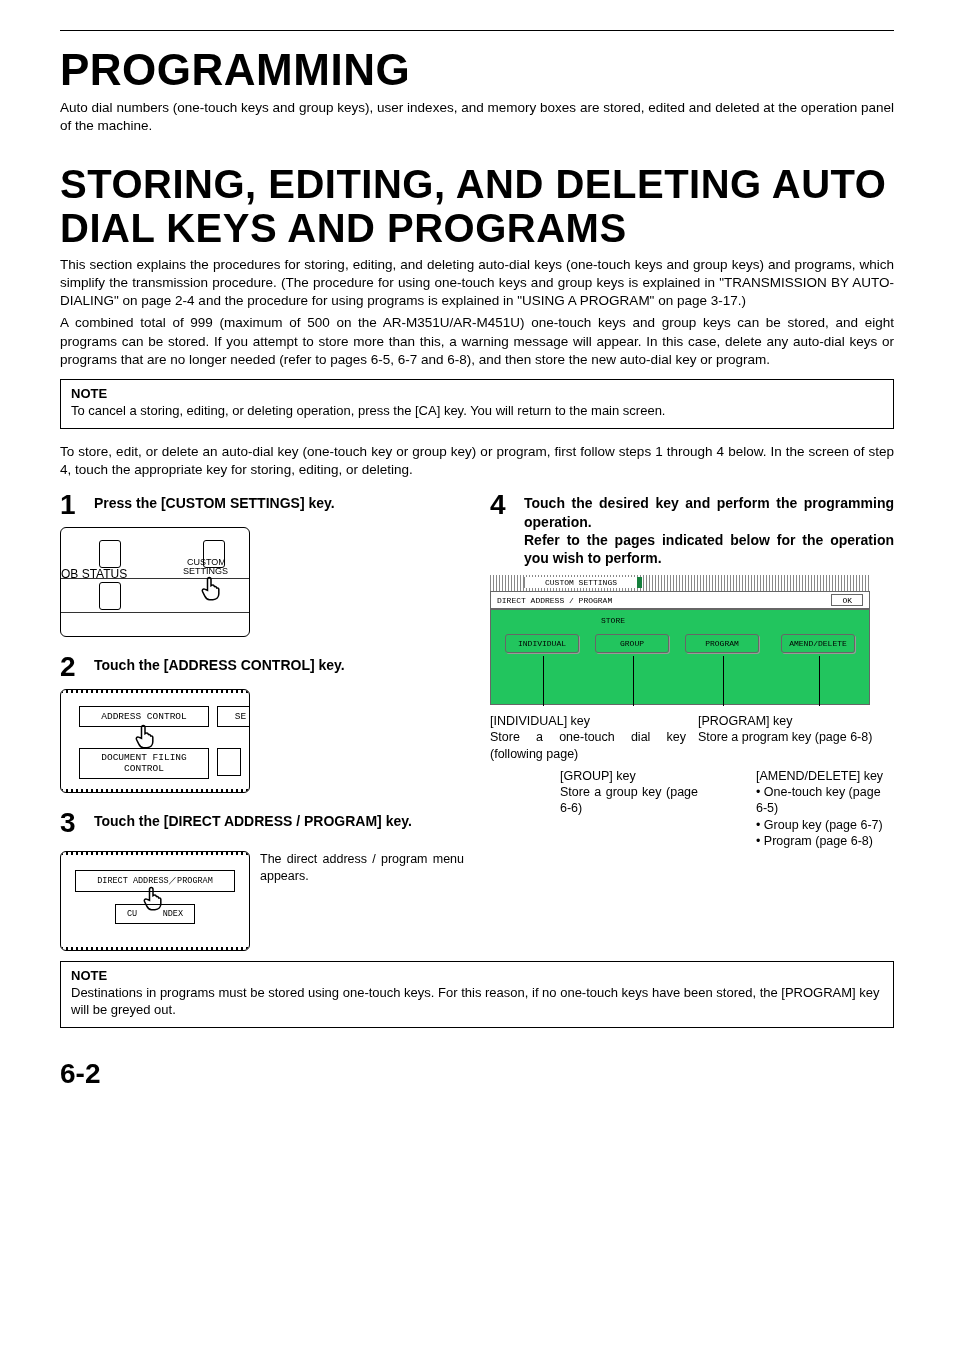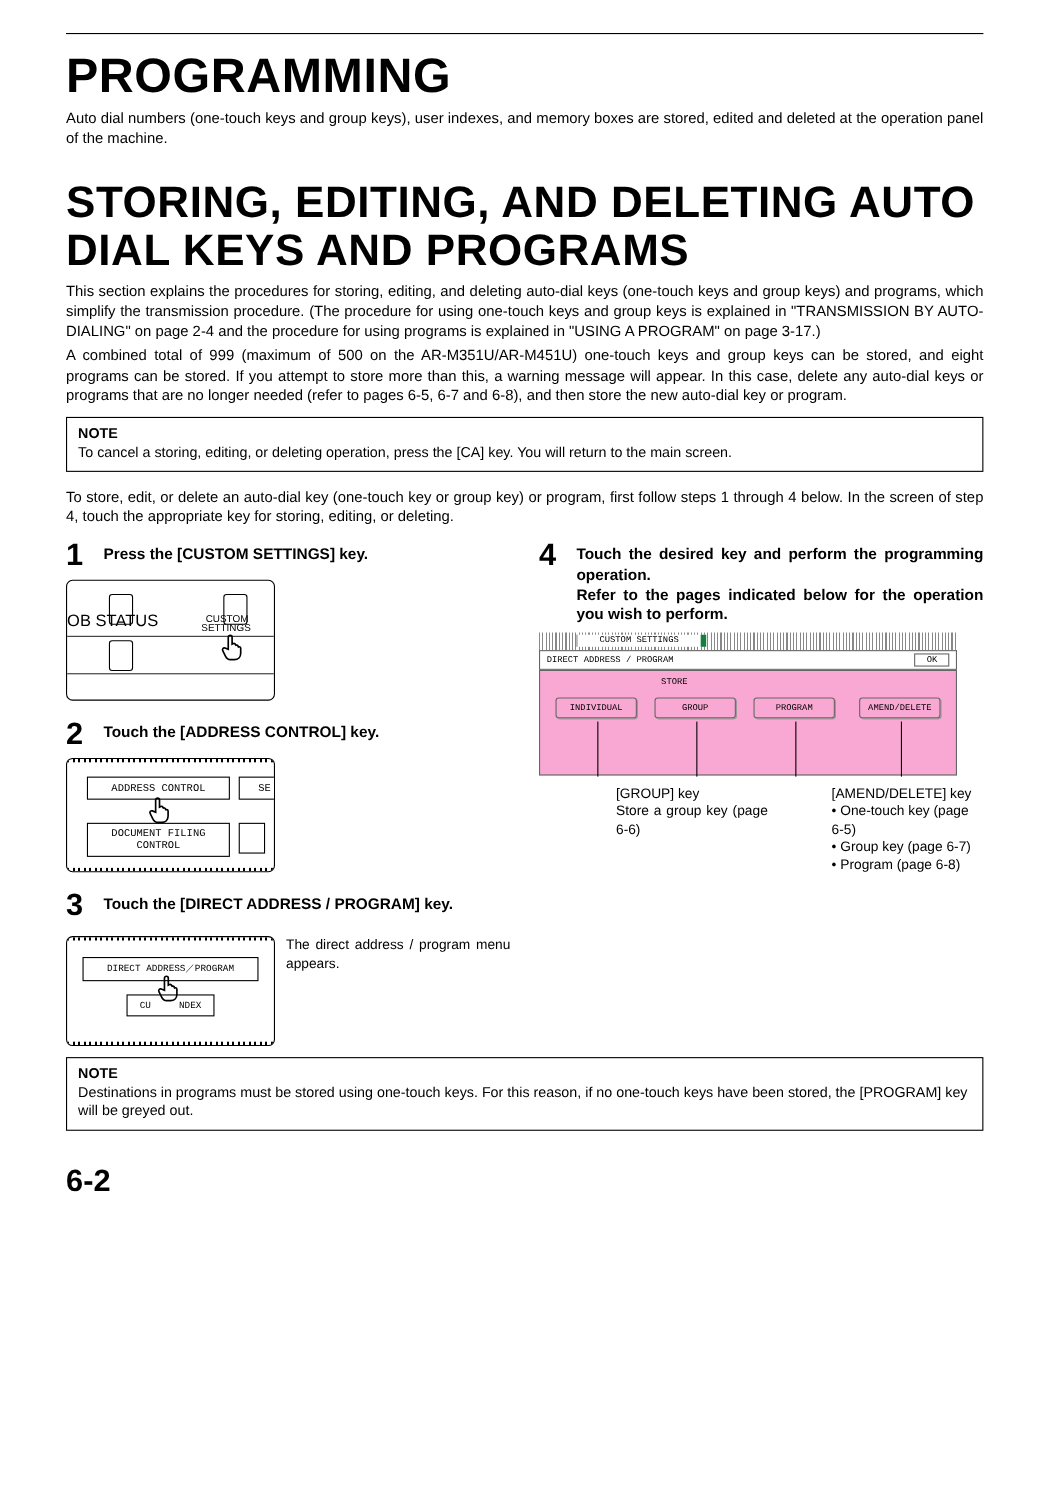--- a/index.html
+++ b/index.html
@@ -141,21 +141,21 @@
     border-left:1px solid #888; border-right:5px solid #15803d;margin-left:28px;
   }
   .i4 .row2 {
     position:absolute; left:0; right:0; top:16px; height:18px;
     border:1px solid #666; background:#fff;
     font-size:8px; padding:2px 6px; display:flex; justify-content:space-between; align-items:center;gap:24px;
   }
   .i4 .ok { border:1px solid #666; padding:0 10px; font-size:8px; height:12px; line-height:12px; }
   .i4 .panel {
     position:absolute; left:0; right:0; top:34px; bottom:0;
-    border:1px solid #666; background:#f9a8d4;
+    border:1px solid #666; background:#22c55e;
   }
   .i4 .store { position:absolute; top:6px; left:110px; font-size:8px; }
   .i4 .btn {
     position:absolute; border:1px solid #666; border-radius:3px;
     font-size:8px; padding:4px 0; width:74px; text-align:center; top:24px;
     box-shadow: 1px 1px 0 #999;
   }
   .key-desc { font-size:12.5px; line-height:1.3; }
   .key-row { display:flex; gap:12px; margin-bottom:6px; }
   .key-cell { flex:1; }
@@ -194,21 +194,21 @@
       <div class="step-num">1</div>
       <div class="step-title">Press the [CUSTOM SETTINGS] key.</div>
     </div>
     <div class="illus">
       <div class="illus-inner">
         <div class="i1-row" style="top:44px;"></div>
         <div class="i1-row" style="top:78px;"></div>
         <div class="i1-btn" style="left:32px; top:6px;"></div>
         <div class="i1-btn" style="left:32px; top:48px;"></div>
         <div class="i1-btn" style="left:136px; top:6px;"></div>
-        <span class="i1-lbl" style="left:-6px; top:23px; font-size:15px;">OB STATUS</span>
+        <span class="i1-lbl" style="left:-6px; top:34px; font-size:12px;">OB STATUS</span>
         <span class="i1-lbl" style="left:120px; top:24px; text-align:left;">CUSTOM</span>
         <span class="i1-lbl" style="left:116px; top:33px; text-align:center;">SETTINGS</span>
         <div class="hand" style="left:130px; top:40px;">
           <svg viewBox="0 0 24 24">
               <path fill="none" stroke="#000" stroke-width="1.3" d="M9 11V4.5a1.5 1.5 0 0 1 3 0V10l1-.5a1.2 1.2 0 0 1 1.7 1l.3.3a1.2 1.2 0 0 1 1.7 1l.3.3a1.2 1.2 0 0 1 1.7 1V17c0 3-2 5-5 5h-3c-2 0-3-1-4-3l-2-4c-.6-1.2.5-2.5 1.8-2l2.5 1z"></path>
             </svg>
         </div>
       </div>
     </div>
 
@@ -277,20 +277,30 @@
 
         <div style="position:absolute; left:52px;  top:46px; width:1px; height:50px; background:#000;"></div>
         <div style="position:absolute; left:142px; top:46px; width:1px; height:50px; background:#000;"></div>
         <div style="position:absolute; left:232px; top:46px; width:1px; height:50px; background:#000;"></div>
         <div style="position:absolute; left:328px; top:46px; width:1px; height:50px; background:#000;"></div>
       </div>
     </div>
 
     <div class="key-desc">
       <div class="key-row">
+        <div class="key-cell">
+          <div>[INDIVIDUAL] key</div>
+          <div style="text-align:justify;">Store a one-touch dial key (following page)</div>
+        </div>
+        <div class="key-cell">
+          <div>[PROGRAM] key</div>
+          <div>Store a program key (page 6-8)</div>
+        </div>
+      </div>
+      <div class="key-row">
         <div class="key-cell pad">
           <div>[GROUP] key</div>
           <div style="text-align:justify;">Store a group key (page 6-6)</div>
         </div>
         <div class="key-cell pad2">
           <div>[AMEND/DELETE] key</div>
           <div>• One-touch key (page 6-5)</div>
           <div>• Group key (page 6-7)</div>
           <div>• Program (page 6-8)</div>
         </div>

